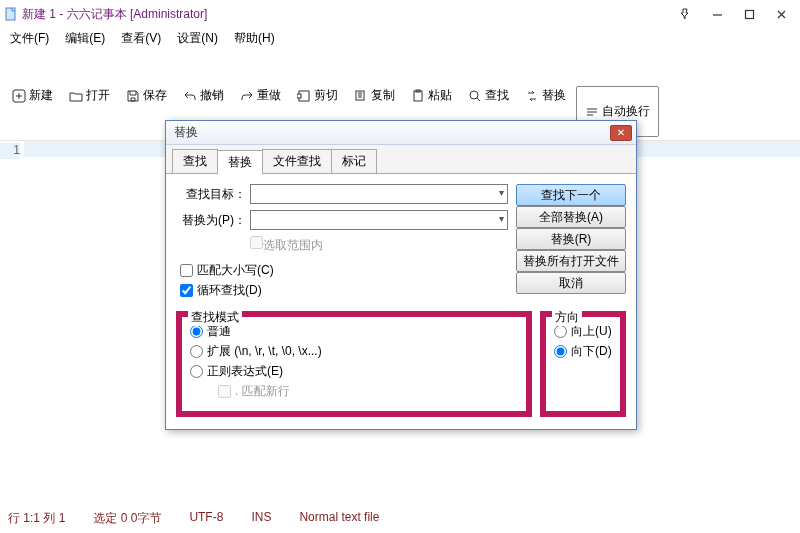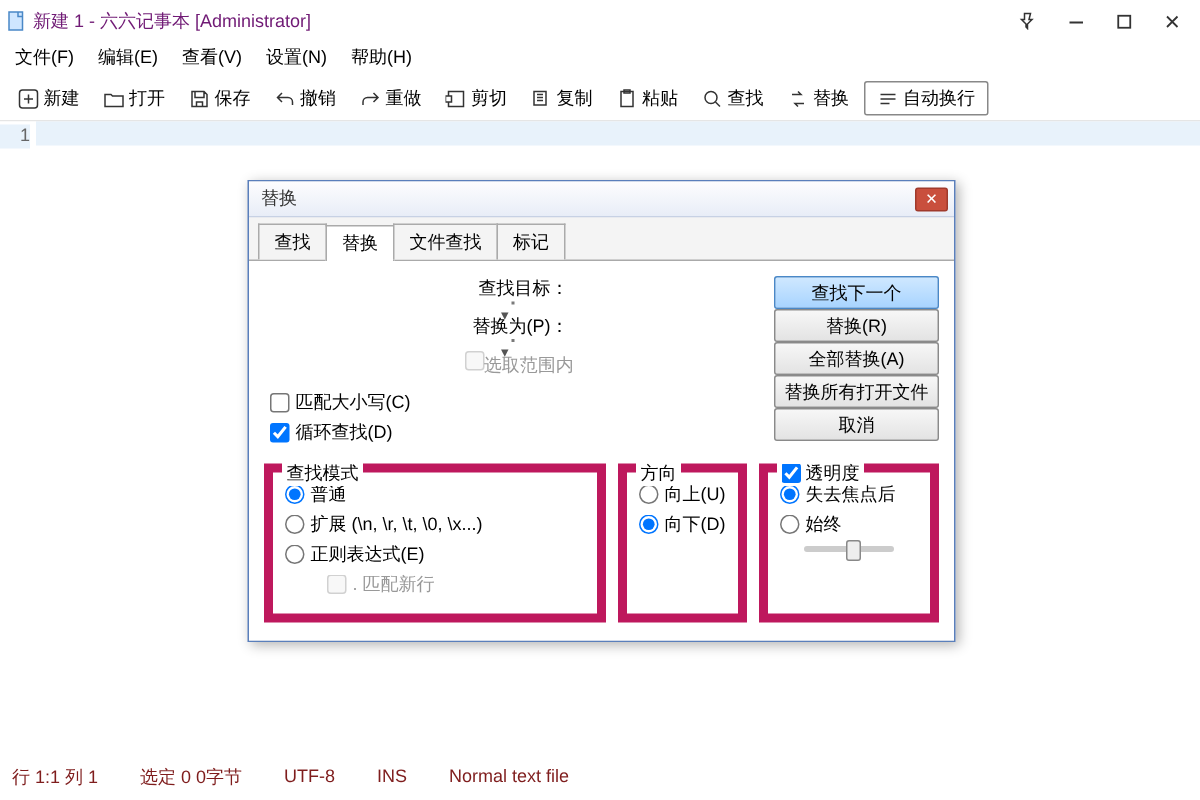--- a/index.html
+++ b/index.html
@@ -13,21 +13,21 @@
 .winbtn { width: 14px; height: 14px; display: flex; align-items: center; justify-content: center; cursor: pointer; }
 
 
 .menubar { display: flex; gap: 16px; padding: 2px 10px 4px; }
 .menuitem { cursor: pointer; }
 
 
 .toolbar { display: flex; align-items: center; gap: 4px; padding: 3px 6px; border-bottom: 1px solid #e5e5e5; }
 .tbitem { display: flex; align-items: center; gap: 3px; padding: 3px 6px; cursor: pointer; border-radius: 2px; }
 .tbicon { width: 14px; height: 14px; }
-.tbitem.boxed { border: 1px solid #888; padding: 2px 8px; }
+.tbitem.boxed { border: 1px solid #888; padding: 16px 8px; margin-top: 32px; }
 
 
 .editor { display: flex; height: 420px; }
 .gutter { width: 24px; background: #fff; text-align: right; padding: 2px 4px 0 0; color: #666; }
 .linehl { background: #e8f2fb; height: 16px; }
 .textarea { flex: 1; }
 
 
 .statusbar { position: absolute; bottom: 6px; left: 8px; display: flex; gap: 28px; color: #7f1d1d; }
 
@@ -35,21 +35,21 @@
 .dialog { position: absolute; left: 165px; top: 120px; width: 472px; background: #f0f0f0; border: 1px solid #5a7fbb; box-shadow: 2px 2px 8px rgba(0,0,0,0.3); }
 .dlg-titlebar { background: linear-gradient(#fdfdfe,#e8edf7); border-bottom: 1px solid #c7d1e4; height: 24px; display: flex; align-items: center; padding: 0 4px; }
 .dlg-title { flex: 1; padding-left: 4px; color: #333; }
 .dlg-close { width: 22px; height: 16px; background: #c94f3d; border: 1px solid #a03a2c; border-radius: 2px; display: flex; align-items: center; justify-content: center; color: #fff; font-size: 10px; cursor: pointer; }
 
 .tabs { display: flex; background: #f4f4f4; padding: 4px 6px 0; border-bottom: 1px solid #aaa; gap: 0; }
 .tab { padding: 3px 10px; border: 1px solid #aaa; border-bottom: none; background: #f4f4f4; cursor: pointer; margin-right: -1px; position: relative; }
 .tab.active { background: #fff; top: 1px; }
 
 .dlg-body { background: #fff; padding: 10px 10px 12px; }
-.row { display: flex; align-items: center; margin-bottom: 6px; flex-direction: column; }
+.row { display: flex; align-items: center; margin-bottom: 6px; }
 .row label.fld { width: 70px; text-align: right; margin-right: 4px; }
 .combo { flex: 1; height: 20px; border: 1px solid #7a7a7a; background: #fff; position: relative; margin-right: 8px; }
 .combo::after { content: "▾"; position: absolute; right: 3px; top: 2px; font-size: 10px; color: #555; }
 
 .btncol { display: flex; flex-direction: column; gap: 0; width: 110px; }
 .btn { height: 22px; border: 1px solid #8a8a8a; background: linear-gradient(#f7f7f7,#e3e3e3); border-radius: 2px; cursor: pointer; text-align: center; line-height: 20px; font-size: 12px; }
 .btn.primary { background: linear-gradient(#cfe8ff,#a8d4ff); border-color: #4a88c7; }
 
 .checks { margin: 8px 0 6px 4px; }
 .checks label, .grp label { display: block; margin-bottom: 3px; cursor: pointer; }
@@ -253,41 +253,35 @@
           <label class="fld"></label>
           <label class="disabled"><input type="checkbox" disabled="" style=""><span>选取范围内</span></label>
         </div>
         <div class="checks">
           <label><input type="checkbox" style=""><span>匹配大小写(C)</span></label>
           <label><input type="checkbox" checked="" style=""><span>循环查找(D)</span></label>
         </div>
       </div>
       <div class="btncol">
         <div class="btn primary">查找下一个</div>
+        <div class="btn">全部替换(A)</div>
         <div class="btn">替换(R)</div>
-        <div class="btn">全部替换(A)</div>
         <div class="btn">替换所有打开文件</div>
         <div class="btn">取消</div>
       </div>
     </div>
 
     <div class="grps">
       <div class="grp g1">
         <span class="legend">查找模式</span>
         <label><input type="radio" name="mode" checked="" style=""><span>普通</span></label>
         <label><input type="radio" name="mode" style=""><span>扩展 (\n, \r, \t, \0, \x...)</span></label>
         <label style="display:inline-block;"><input type="radio" name="mode" style=""><span>正则表达式(E)</span></label>
         <label class="inline disabled"><input type="checkbox" disabled="" style=""><span>. 匹配新行</span></label>
       </div>
       <div class="grp g2">
         <span class="legend">方向</span>
         <label><input type="radio" name="dir" style=""><span>向上(U)</span></label>
         <label><input type="radio" name="dir" checked="" style=""><span>向下(D)</span></label>
       </div>
-      <div class="grp g3">
-        <span class="legend"><input type="checkbox" checked="" style="margin-right: 3px; vertical-align: middle;"><span>透明度</span></span>
-        <label><input type="radio" name="trans" checked="" style=""><span>失去焦点后</span></label>
-        <label><input type="radio" name="trans" style=""><span>始终</span></label>
-        <div class="slider"></div>
-      </div>
     </div>
   </div>
 </div>
 
 </body></html>

